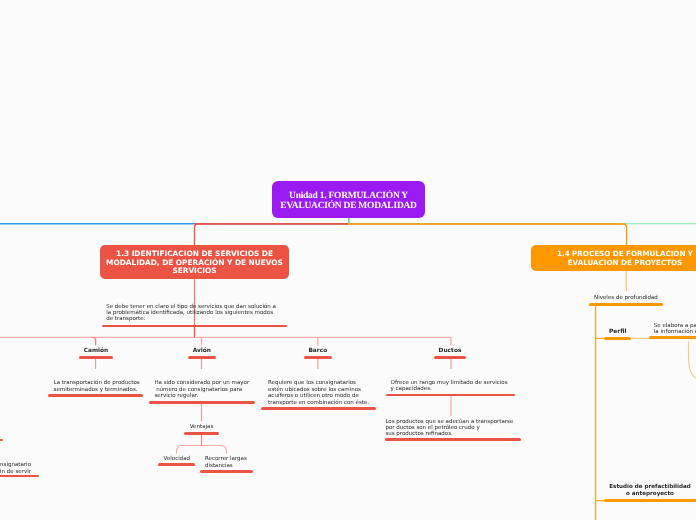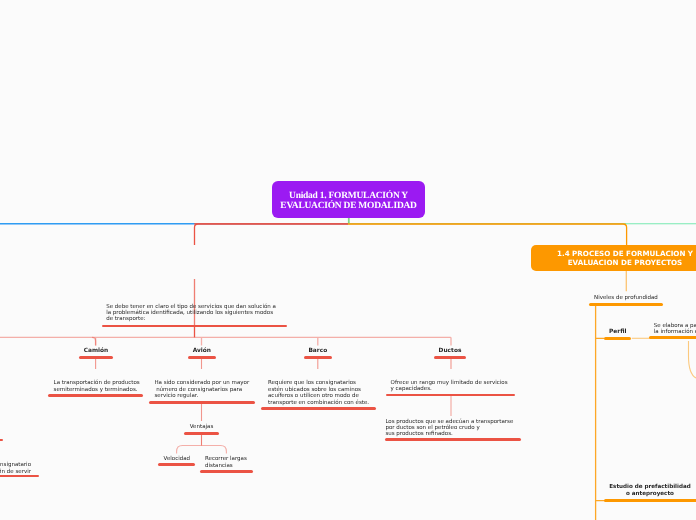--- a/index.html
+++ b/index.html
@@ -71,20 +71,25 @@
     </g>
   </svg>
 
   <div class="rootbox" style="left:272px;top:169px;width:153px;height:37px;padding-top:3.2px;box-sizing:border-box;">
     <div style="white-space:nowrap;">
       <div>Unidad 1. FORMULACIÓN Y</div>
       <div>EVALUACIÓN DE MODALIDAD</div>
     </div>
   </div>
 
+  <div class="bigbox" style="left:100px;top:233px;width:189px;height:34px;background:#eb5344;font-family:'DejaVu Sans',sans-serif;font-size:7.4px;line-height:8.6px;letter-spacing:-0.02px;">
+    <div style="padding:1.6px 1px 0;">1.3 IDENTIFICACION DE SERVICIOS DE
+MODALIDAD, DE OPERACIÓN Y DE NUEVOS
+SERVICIOS</div>
+  </div>
 
   <div class="bigbox" style="left:531px;top:233px;width:188px;height:26px;background:#fd9800;font-family:'DejaVu Sans',sans-serif;font-size:7.15px;line-height:8.9px;">
     <div style="padding:1.2px 8px 0;">1.4 PROCESO DE FORMULACION Y
 EVALUACION DE PROYECTOS</div>
   </div>
 
   <div class="tnode" style="left:106.2px;top:292px;width:175px;line-height:6.1px;">Se debe tener en claro el tipo de servicios que dan solución a
 la problemática identificada, utilizando los siguientes modos
 de transporte:</div>
   <div class="ubar" style="left:101.5px;top:312.8px;width:185px;background:#eb5344;"></div>

